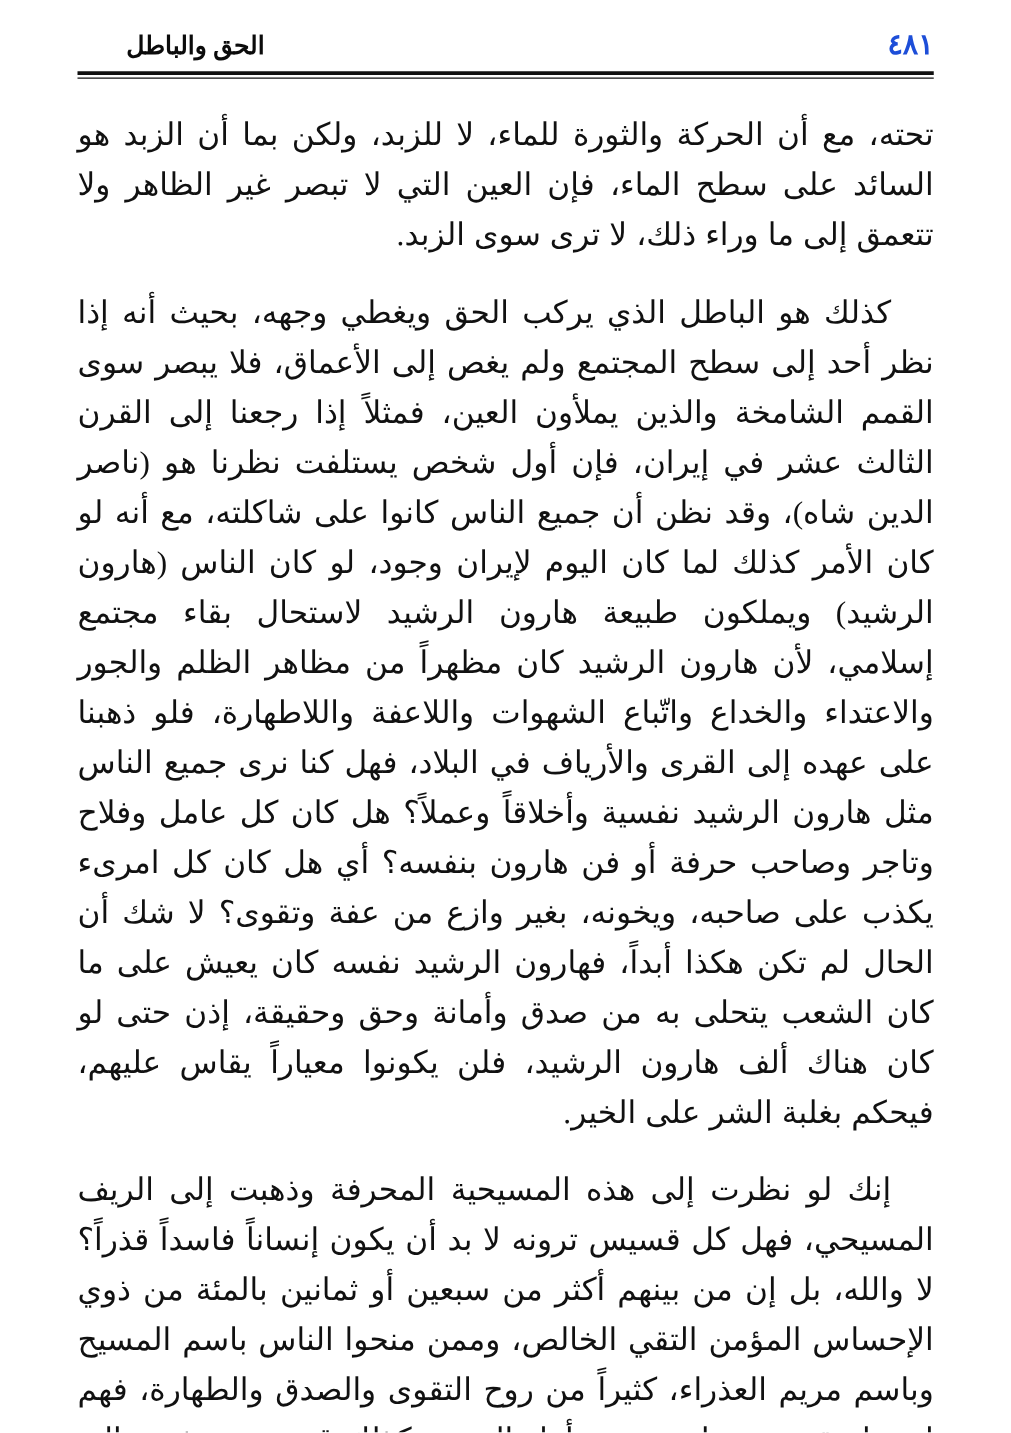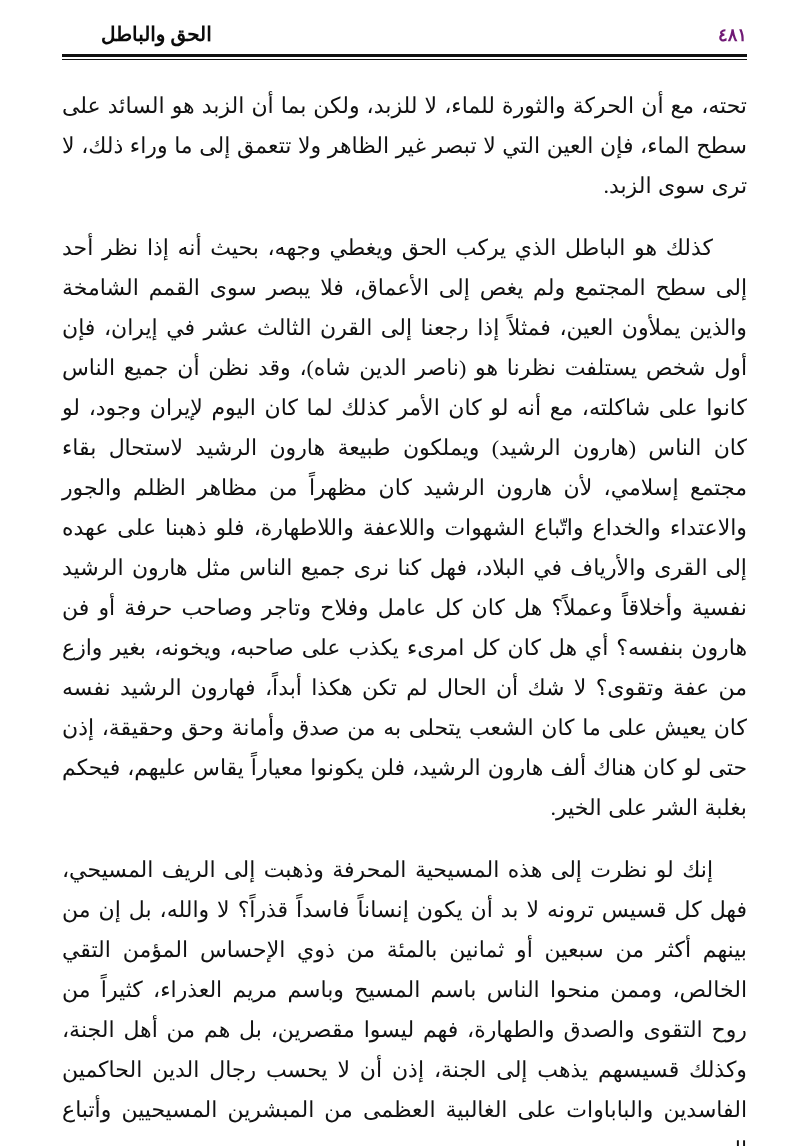--- a/index.html
+++ b/index.html
@@ -30,24 +30,24 @@
   }
   .header-row {
     display: flex;
     flex-direction: row;
     justify-content: space-between;
     align-items: baseline;
     direction: rtl;
   }
   .page-number {
     font-family: "Liberation Serif", "DejaVu Serif", serif;
-    font-size: 18px;
+    font-size: 23px;
     font-weight: 700;
     letter-spacing: 0.5px;
-    color: #701a75;
+    color: #1d4ed8;
   }
   .header-title {
     font-family: "Liberation Serif", "DejaVu Serif", serif;
     font-size: 20px;
     font-weight: 700;
     color: #0b0b0b;
     margin-left: 39px;
   }
   .rule {
     margin-top: 8px;
@@ -57,21 +57,21 @@
     height: 2px;
     background: transparent;
   }
   .body-text {
     margin-top: 26px;
     direction: rtl;
     text-align: justify;
     text-justify: inter-word;
   }
   .para {
-    font-size: 22px;
+    font-size: 25px;
     line-height: 40px;
     margin: 0 0 22px 0;
     text-align: justify;
     text-indent: 0;
     word-spacing: 1px;
   }
   .para.indent {
     text-indent: 34px;
   }
   .para:last-child {

